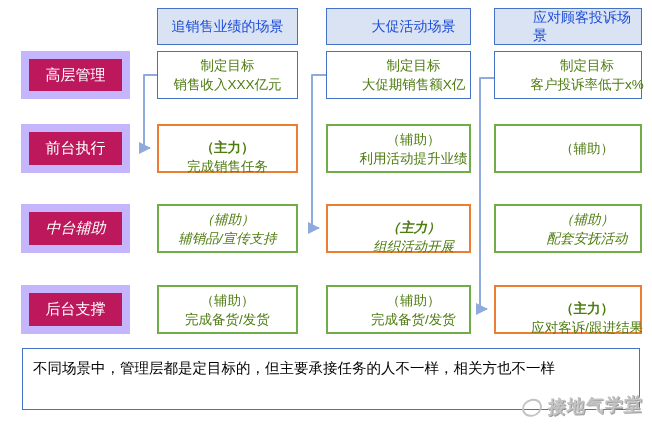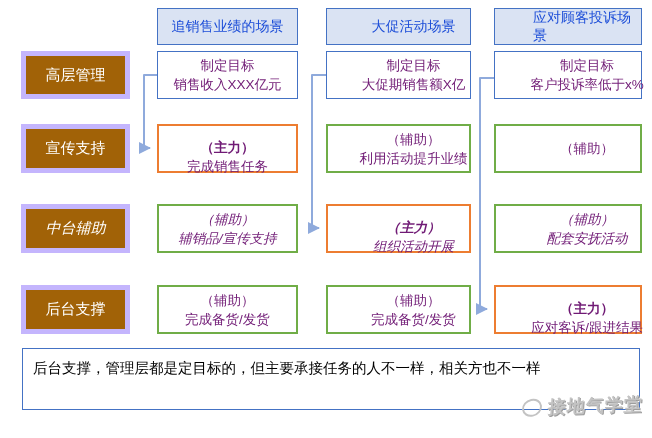--- a/index.html
+++ b/index.html
@@ -25,31 +25,31 @@
     position:absolute;
     background:#DAE3F3;
     border:1.5px solid #4472C4;
     display:flex;align-items:center;justify-content:center;
     font-size:14px;color:#1d4ed8;
     box-sizing:border-box;
   }
   .role{
     position:absolute;
     left:21px;width:109px;
-    background:#a16207;
-    border:5px solid #c4b5fd;
+    background:#be185d;
+    border:8px solid #c4b5fd;
     display:flex;align-items:center;justify-content:center;
     color:#ffffff;font-size:15px;
     box-sizing:border-box;
   }
   .cell{
     position:absolute;
     background:#ffffff;
     display:flex;flex-direction:column;align-items:center;justify-content:center;
-    font-size:13.5px;color:#701a75;line-height:19px;
+    font-size:13.5px;color:#4d7c0f;line-height:19px;
     box-sizing:border-box;text-align:center;
     white-space:nowrap;
   }
   .cell.goal{border:1.5px solid #4472C4;}
   .cell.main{border:2px solid #ED7D31;}
   .cell.assist{border:2px solid #70AD47;}
   .cell.main .l1{font-weight:bold;margin-top:16px;}
 
   #connector-layer{
     position:absolute;left:0;top:0;width:652px;height:438px;
@@ -98,21 +98,21 @@
     <span>大促活动场景</span>
   </div>
   <div class="hdr rh c3">
     <span>应对顾客投诉场景</span>
   </div>
 
   <div class="role r1">
     <span>高层管理</span>
   </div>
   <div class="role r2">
-    <span>宣传支持</span>
+    <span>前台执行</span>
   </div>
   <div class="role r3">
     <span>中台辅助</span>
   </div>
   <div class="role r4">
     <span>后台支撑</span>
   </div>
 
   <div class="cell goal r1 c1">
     <div class="l1">制定目标</div>
@@ -171,21 +171,21 @@
         <path d="M0,0 L6,3 L0,6 z" fill="#8FAADC"></path>
       </marker>
     </defs>
     <path d="M157,75 H144 V148 H150" fill="none" stroke="#8FAADC" stroke-width="2" stroke-linejoin="round" marker-end="url(#arrow)"></path>
     <path d="M326,75 H312 V228 H319" fill="none" stroke="#8FAADC" stroke-width="2" stroke-linejoin="round" marker-end="url(#arrow)"></path>
     <path d="M494,78 H480 V309 H487" fill="none" stroke="#8FAADC" stroke-width="2" stroke-linejoin="round" marker-end="url(#arrow)"></path>
   </svg>
 
   <div class="note">
     <div>
-      <span>后台支撑，管理层都是定目标的，但主要承接任务的人不一样，相关方也不一样</span>
+      <span>不同场景中，管理层都是定目标的，但主要承接任务的人不一样，相关方也不一样</span>
     </div>
   </div>
 
   <div class="watermark">
     <span class="wm-circle"></span>
     <span>接地气学堂</span>
   </div>
 
 </div>
 

